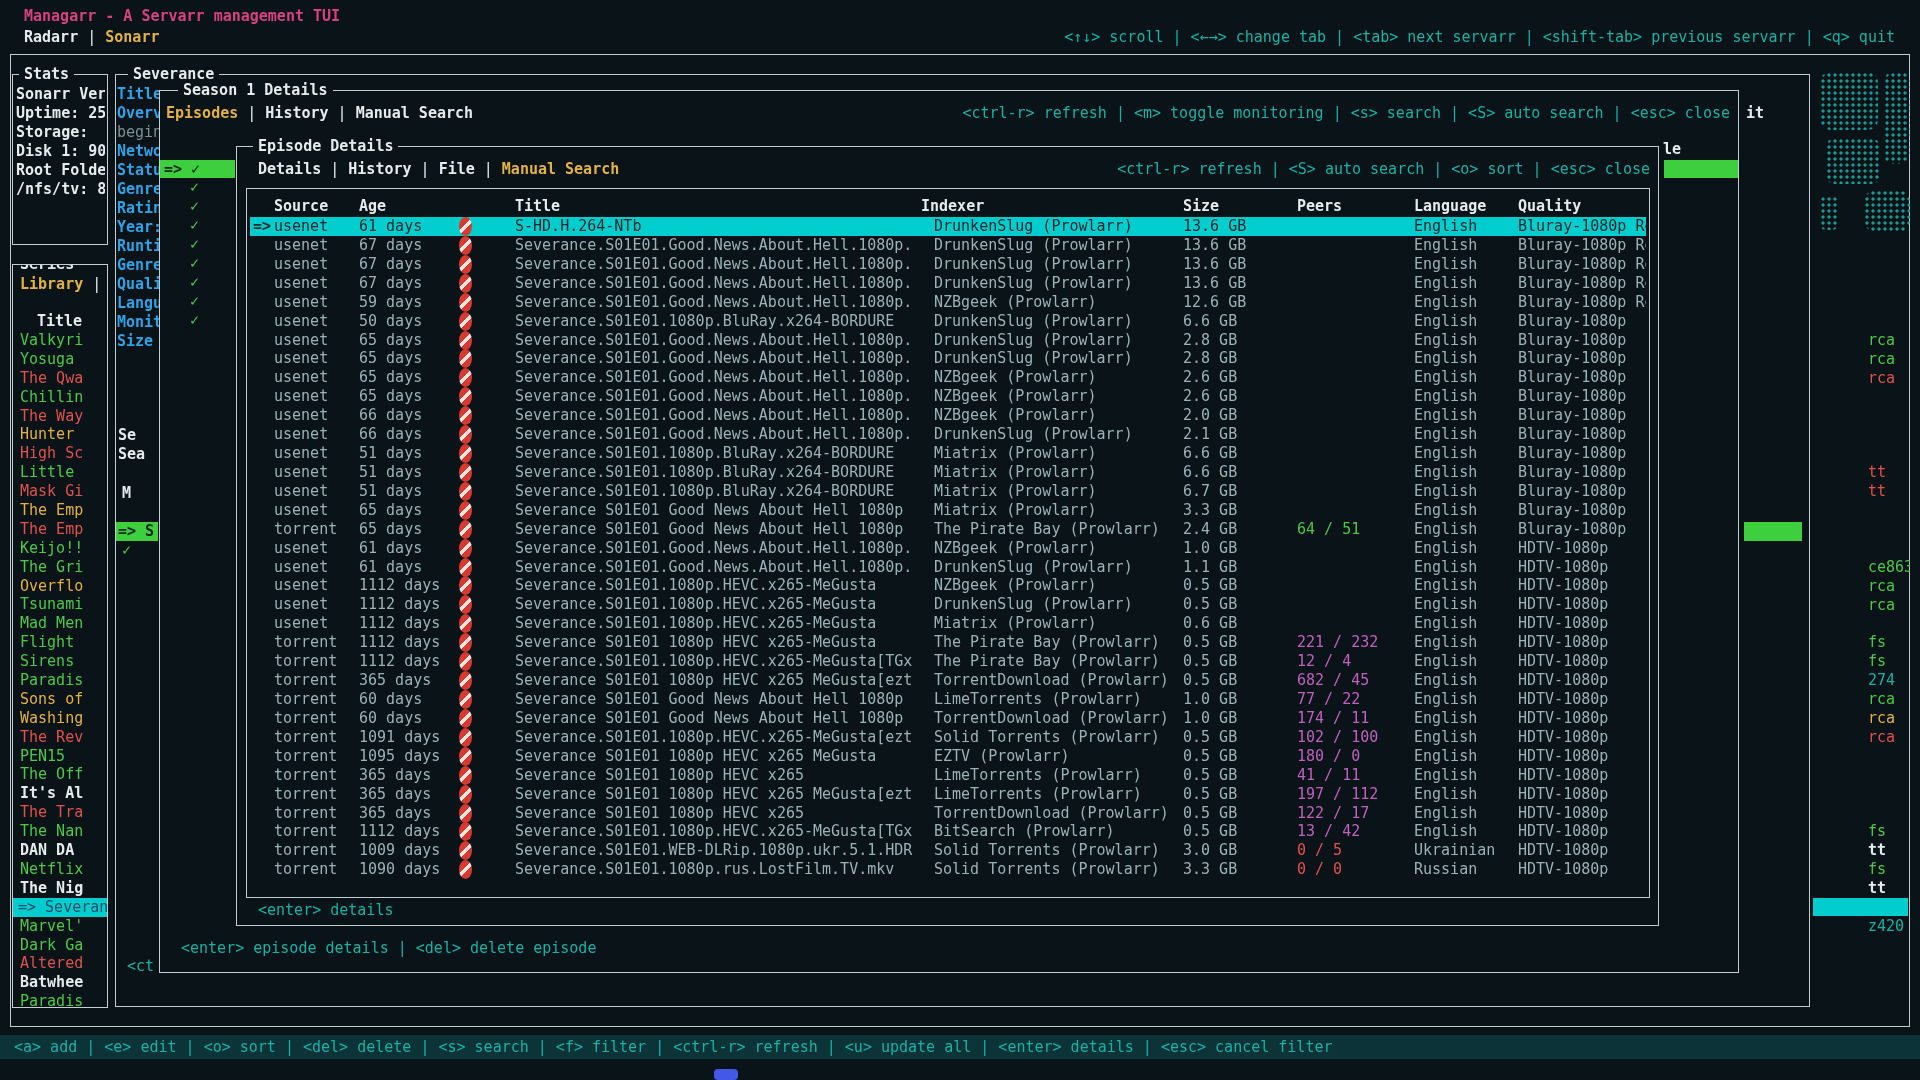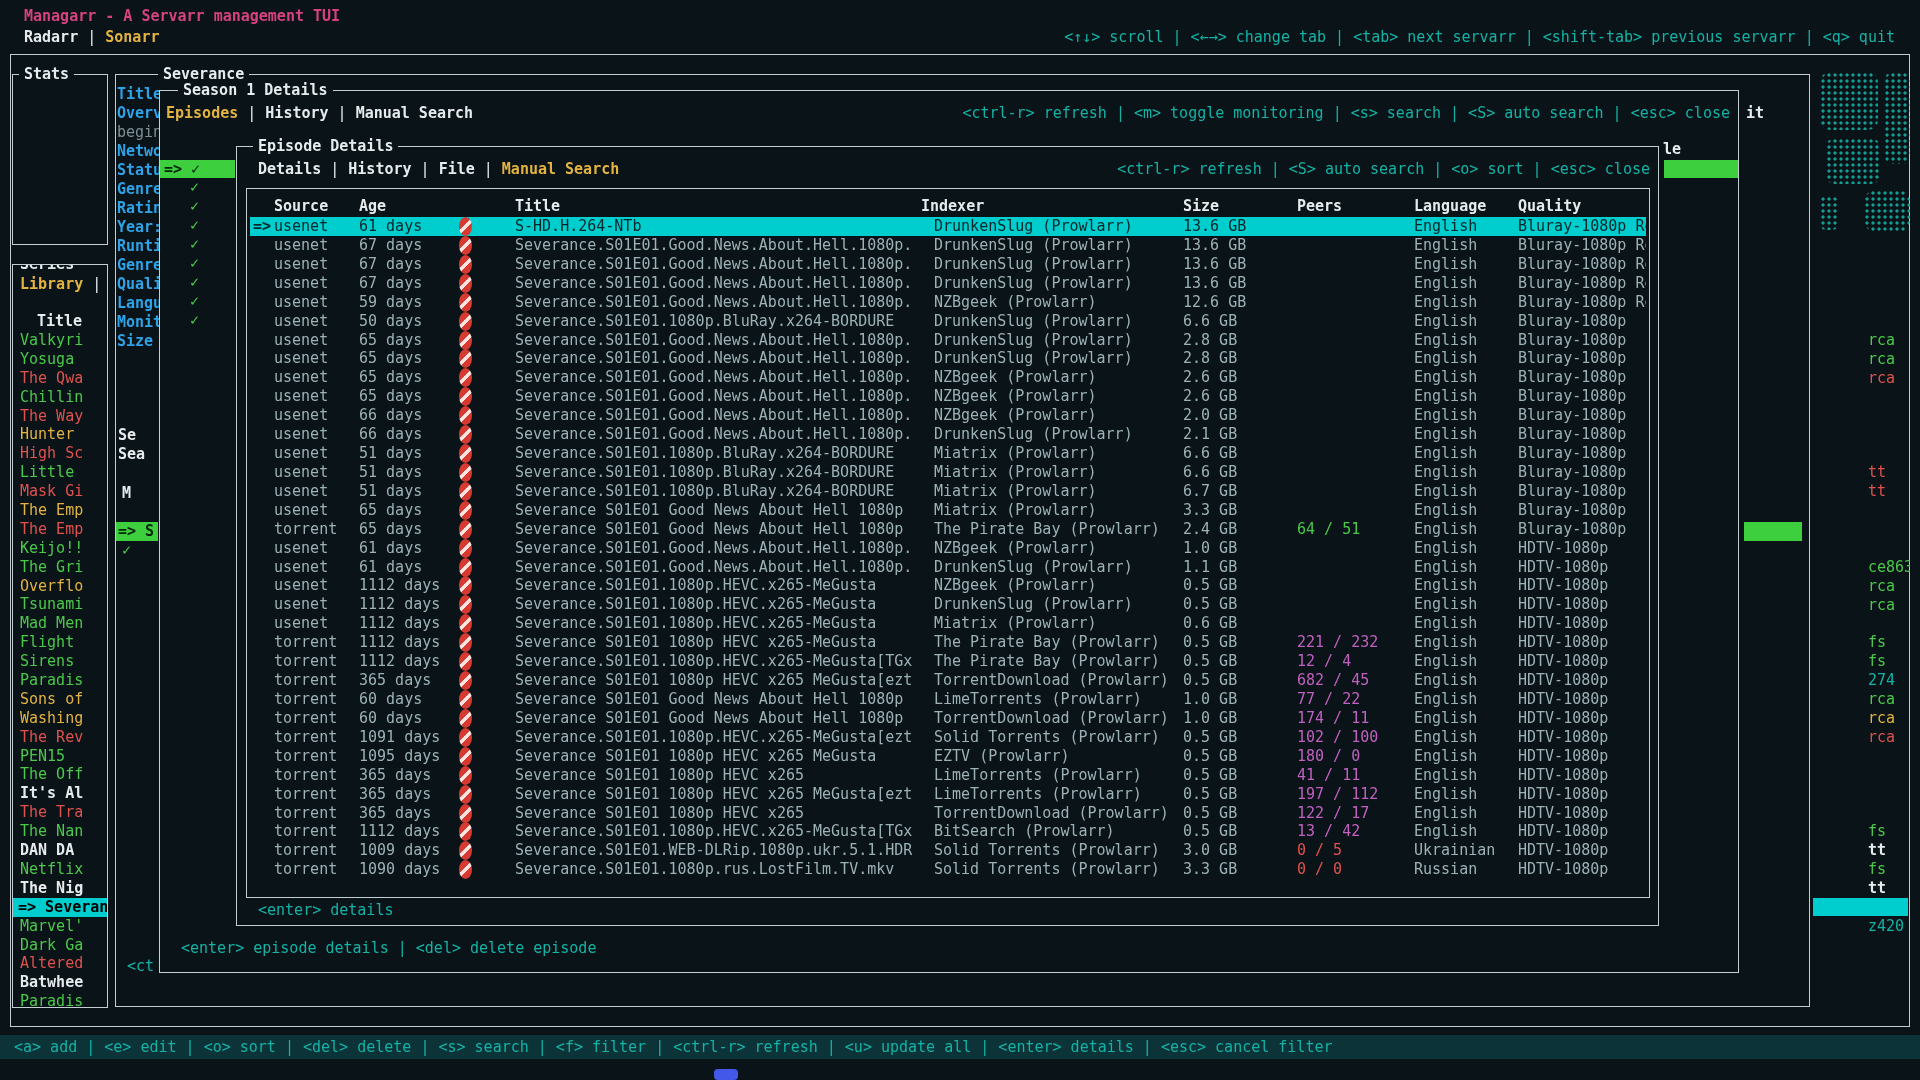--- a/index.html
+++ b/index.html
@@ -21,21 +21,21 @@
   .c-white{color:var(--white)} .c-gray{color:var(--gray)}
   .c-teal{color:var(--teal)} .c-yellow{color:var(--yellow)} .c-green{color:var(--green)}
   .c-red{color:var(--red)} .c-blue{color:var(--blue)} .c-magenta{color:var(--magenta)}
   .window{position:absolute;background:var(--bg);border:1px solid var(--border)}
   .wtitle{position:absolute;top:-10px;background:var(--bg);padding:0 5px;font-weight:bold;
           color:var(--white);height:19px;line-height:19px;white-space:pre}
   .line{height:19px;line-height:19px;white-space:pre}
   .stat-line{height:19px;line-height:19px;white-space:pre;overflow:hidden}
   .lab{height:19px;line-height:19px;white-space:pre;overflow:hidden}
   .srow{height:18.9px;line-height:18.9px;white-space:pre;overflow:hidden;padding-left:7px}
-  .srow.selected{background:var(--sel);color:#000000;font-weight:bold;padding-left:5px}
+  .srow.selected{background:var(--sel);color:#0c4a6e;font-weight:normal;padding-left:5px}
   .frag{position:absolute;height:19px;line-height:19px;white-space:pre;overflow:hidden}
   .strip-row{position:absolute;left:160px;width:75px;height:18.9px;line-height:18.9px;white-space:pre;overflow:hidden}
   .strip-row .tick{padding-left:30px}
   .sgreen{background:var(--selgreen);color:#05260a;font-weight:bold;padding-left:4px}
   .ep-row{position:absolute;left:250px;width:1396px;height:19px;color:var(--dim)}
   .ep-row span{position:absolute;top:0;height:19px;line-height:19px;white-space:pre;overflow:hidden}
   .ep-row.sel{background:var(--sel)}
   .ep-row.sel span{color:#04262a}
   #ep-header{position:absolute;left:250px;top:197px;width:1396px;height:19px}
   #ep-header span{position:absolute;top:0;height:19px;line-height:19px;font-weight:bold;color:var(--white);white-space:pre}
@@ -55,20 +55,28 @@
 <body>
 
 <div id="app-title" class="abs b i" style="left:24px;top:7px;color:var(--pink)">Managarr - A Servarr management TUI</div>
 <div id="app-tabs" class="abs line" style="left:24px;top:28px"><span class="b c-white">Radarr</span><span class="c-white"> | </span><span class="b c-yellow">Sonarr</span></div>
 <div id="top-help" class="abs line c-teal" style="right:25px;top:28px">&lt;↑↓&gt; scroll | &lt;←→&gt; change tab | &lt;tab&gt; next servarr | &lt;shift-tab&gt; previous servarr | &lt;q&gt; quit</div>
 
 <div id="outer" class="window" style="left:10px;top:54px;width:1900px;height:973px"></div>
 
 <div id="stats-panel" class="window" style="left:12px;top:74px;width:96px;height:171px">
   <span class="wtitle" style="left:6px">Stats</span>
+  <div id="stats-lines" style="position:absolute;left:3px;top:10px;right:2px;overflow:hidden">
+      <div class="stat-line b c-white">Sonarr Ver</div>
+      <div class="stat-line b c-white">Uptime: 25</div>
+      <div class="stat-line b c-white">Storage:</div>
+      <div class="stat-line b c-white">Disk 1: 90</div>
+      <div class="stat-line b c-white">Root Folde</div>
+      <div class="stat-line b c-white">/nfs/tv: 8</div>
+    </div>
 </div>
 
 <div id="series-panel" class="window" style="left:12px;top:264px;width:96px;height:744px;overflow:hidden">
   <span class="wtitle" style="left:2px">Series</span>
   <div class="abs line" style="left:7px;top:10px"><span class="b c-yellow">Library</span><span class="c-white"> |</span></div>
   <div class="abs line b c-white" style="left:24px;top:47px">Title</div>
   <div id="series-rows" style="position:absolute;left:0;top:66px;width:94px;height:678px;overflow:hidden">
       <div class="srow c-green">Valkyri</div>
       <div class="srow c-green">Yosuga</div>
       <div class="srow c-red">The Qwa</div>
@@ -102,21 +110,21 @@
       <div class="srow selected">=&gt; Severan</div>
       <div class="srow c-green">Marvel'</div>
       <div class="srow c-green">Dark Ga</div>
       <div class="srow c-red">Altered</div>
       <div class="srow c-white b">Batwhee</div>
       <div class="srow c-green">Paradis</div>
     </div>
 </div>
 
 <div id="sever-win" class="window" style="left:115px;top:74px;width:1695px;height:933px">
-  <span class="wtitle" style="left:42px">Severance</span>
+  <span class="wtitle" style="left:12px">Severance</span>
   <div id="sever-labels" style="position:absolute;left:1px;top:10px;width:43px;overflow:hidden">
       <div class="lab c-blue b">Title</div>
       <div class="lab c-blue b">Overv</div>
       <div class="lab c-gray">begin</div>
       <div class="lab c-blue b">Netwo</div>
       <div class="lab c-blue b">Statu</div>
       <div class="lab c-blue b">Genre</div>
       <div class="lab c-blue b">Ratin</div>
       <div class="lab c-blue b">Year:</div>
       <div class="lab c-blue b">Runti</div>

